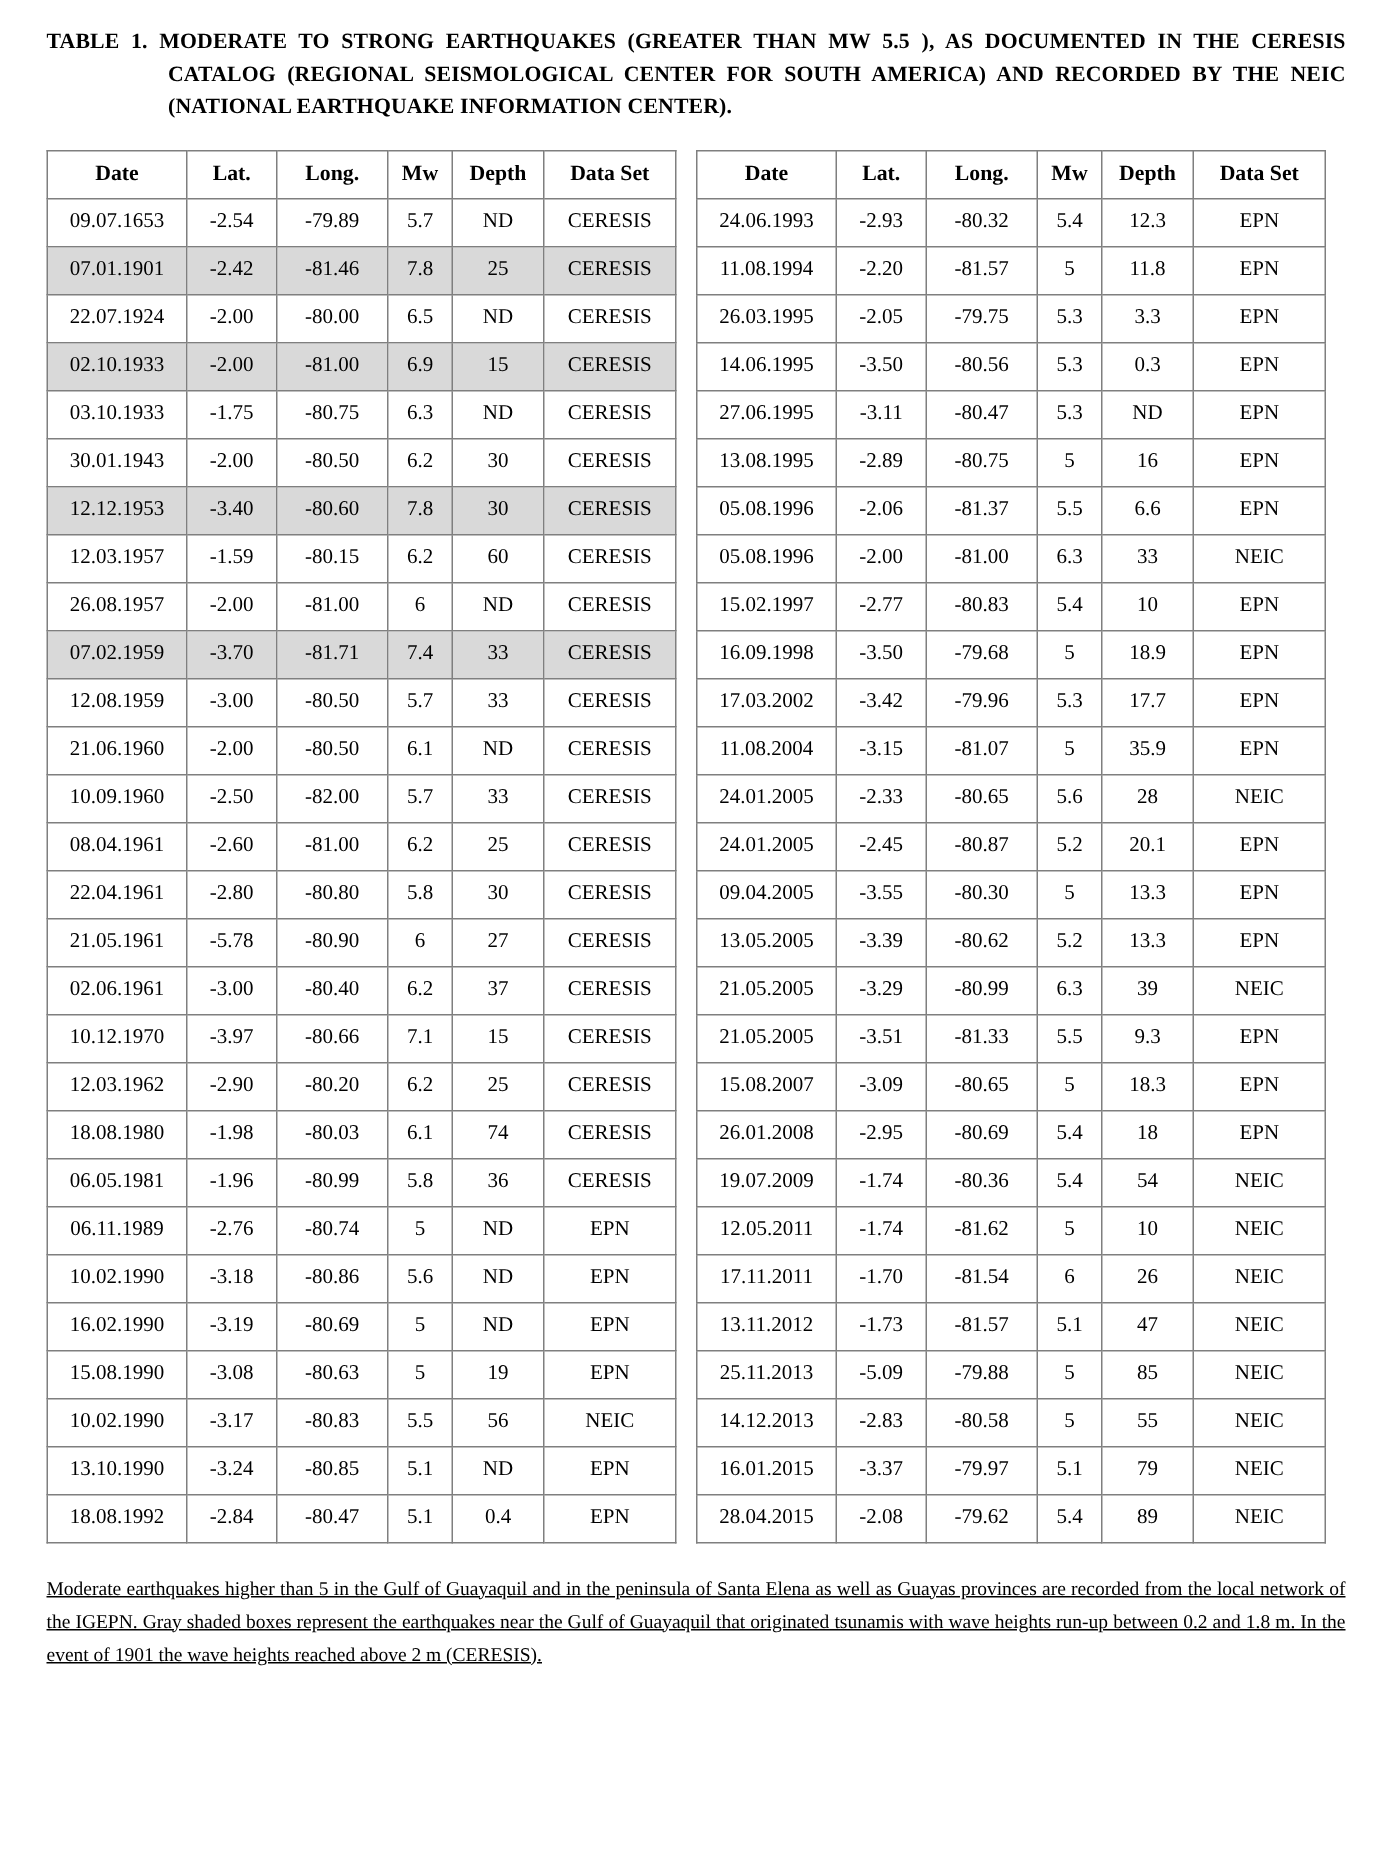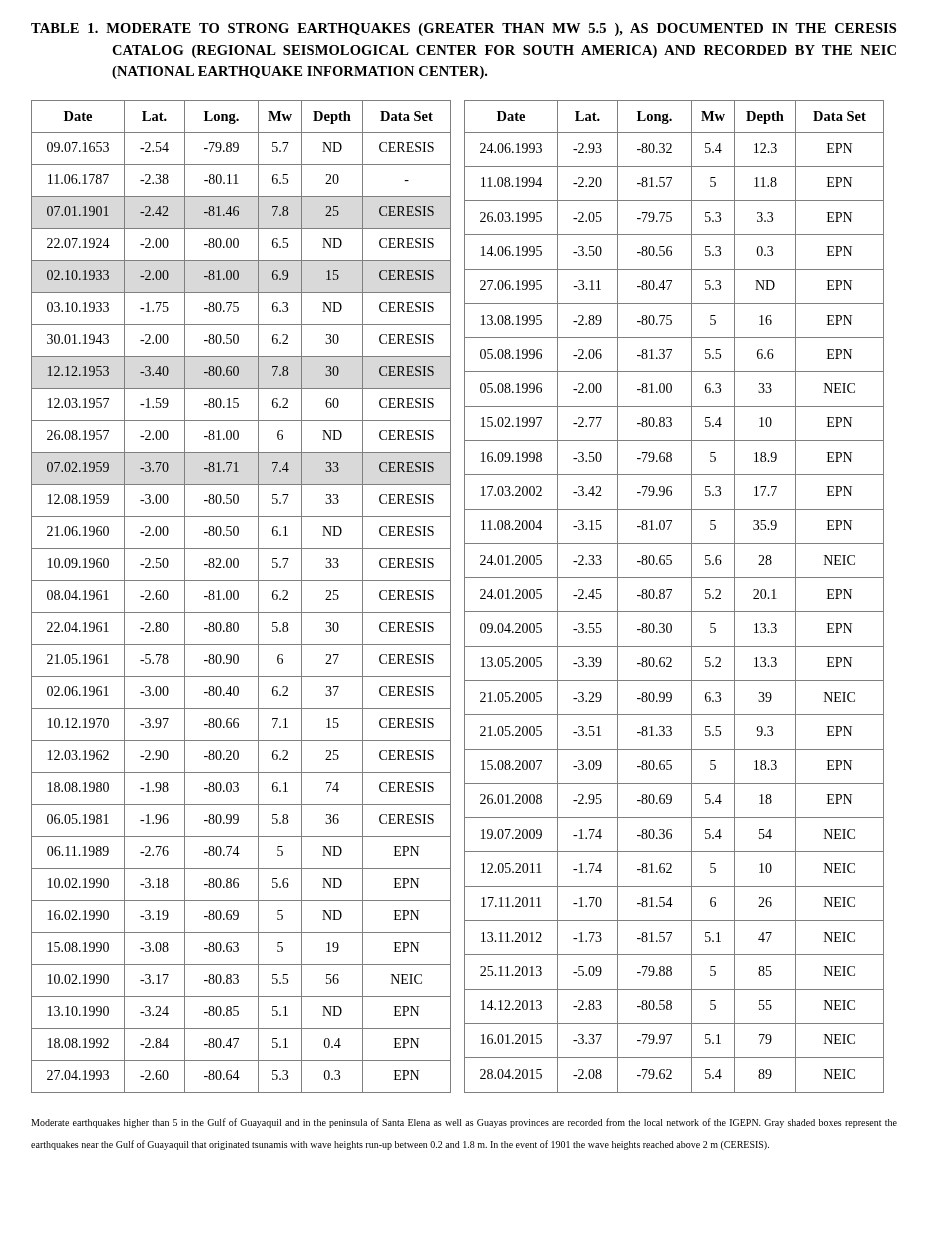--- a/index.html
+++ b/index.html
@@ -33,20 +33,21 @@
     line-height: 21.5px;
     text-align: justify;
     padding-left: 81px;
     text-indent: -81px;
     letter-spacing: 0.1px;
   }
   .tables {
     margin-top: 17px;
     display: flex;
     gap: 13px;
+    align-items: flex-end;
   }
   table {
     border-collapse: collapse;
     table-layout: fixed;
   }
   th, td {
     border: 1px solid var(--border);
     height: 32px;
     text-align: center;
     vertical-align: middle;
@@ -62,23 +63,24 @@
   tr.shaded td { background: var(--shade); }
   .col-date    { width: 93px; }
   .col-lat     { width: 60px; }
   .col-long    { width: 74px; }
   .col-mw      { width: 43px; }
   .col-depth   { width: 61px; }
   .col-dataset { width: 88px; }
   .footer {
     margin: 19px 0 0 0;
     width: 866px;
-    font-size: 10px;
+    font-size: 13px;
     line-height: 22px;
     text-align: justify;
+    text-decoration: underline;
   }
 </style>
 </head>
 <body>
 
 <div class="page">
 
   <p class="title">TABLE 1. MODERATE TO STRONG EARTHQUAKES (GREATER THAN MW 5.5 ), AS DOCUMENTED IN THE CERESIS CATALOG (REGIONAL SEISMOLOGICAL CENTER FOR SOUTH AMERICA) AND RECORDED BY THE NEIC (NATIONAL EARTHQUAKE INFORMATION CENTER).</p>
 
   <div class="tables">
@@ -104,28 +106,20 @@
       </thead>
       <tbody>
           <tr>
             <td>09.07.1653</td>
             <td>-2.54</td>
             <td>-79.89</td>
             <td>5.7</td>
             <td>ND</td>
             <td>CERESIS</td>
           </tr>
-          <tr>
-            <td>11.06.1787</td>
-            <td>-2.38</td>
-            <td>-80.11</td>
-            <td>6.5</td>
-            <td>20</td>
-            <td>-</td>
-          </tr>
           <tr class="shaded">
             <td>07.01.1901</td>
             <td>-2.42</td>
             <td>-81.46</td>
             <td>7.8</td>
             <td>25</td>
             <td>CERESIS</td>
           </tr>
           <tr>
             <td>22.07.1924</td>
@@ -326,28 +320,20 @@
             <td>5.1</td>
             <td>ND</td>
             <td>EPN</td>
           </tr>
           <tr>
             <td>18.08.1992</td>
             <td>-2.84</td>
             <td>-80.47</td>
             <td>5.1</td>
             <td>0.4</td>
-            <td>EPN</td>
-          </tr>
-          <tr>
-            <td>27.04.1993</td>
-            <td>-2.60</td>
-            <td>-80.64</td>
-            <td>5.3</td>
-            <td>0.3</td>
             <td>EPN</td>
           </tr>
         </tbody>
     </table>
 
     <table>
       <colgroup>
         <col class="col-date">
           <col class="col-lat">
           <col class="col-long">

